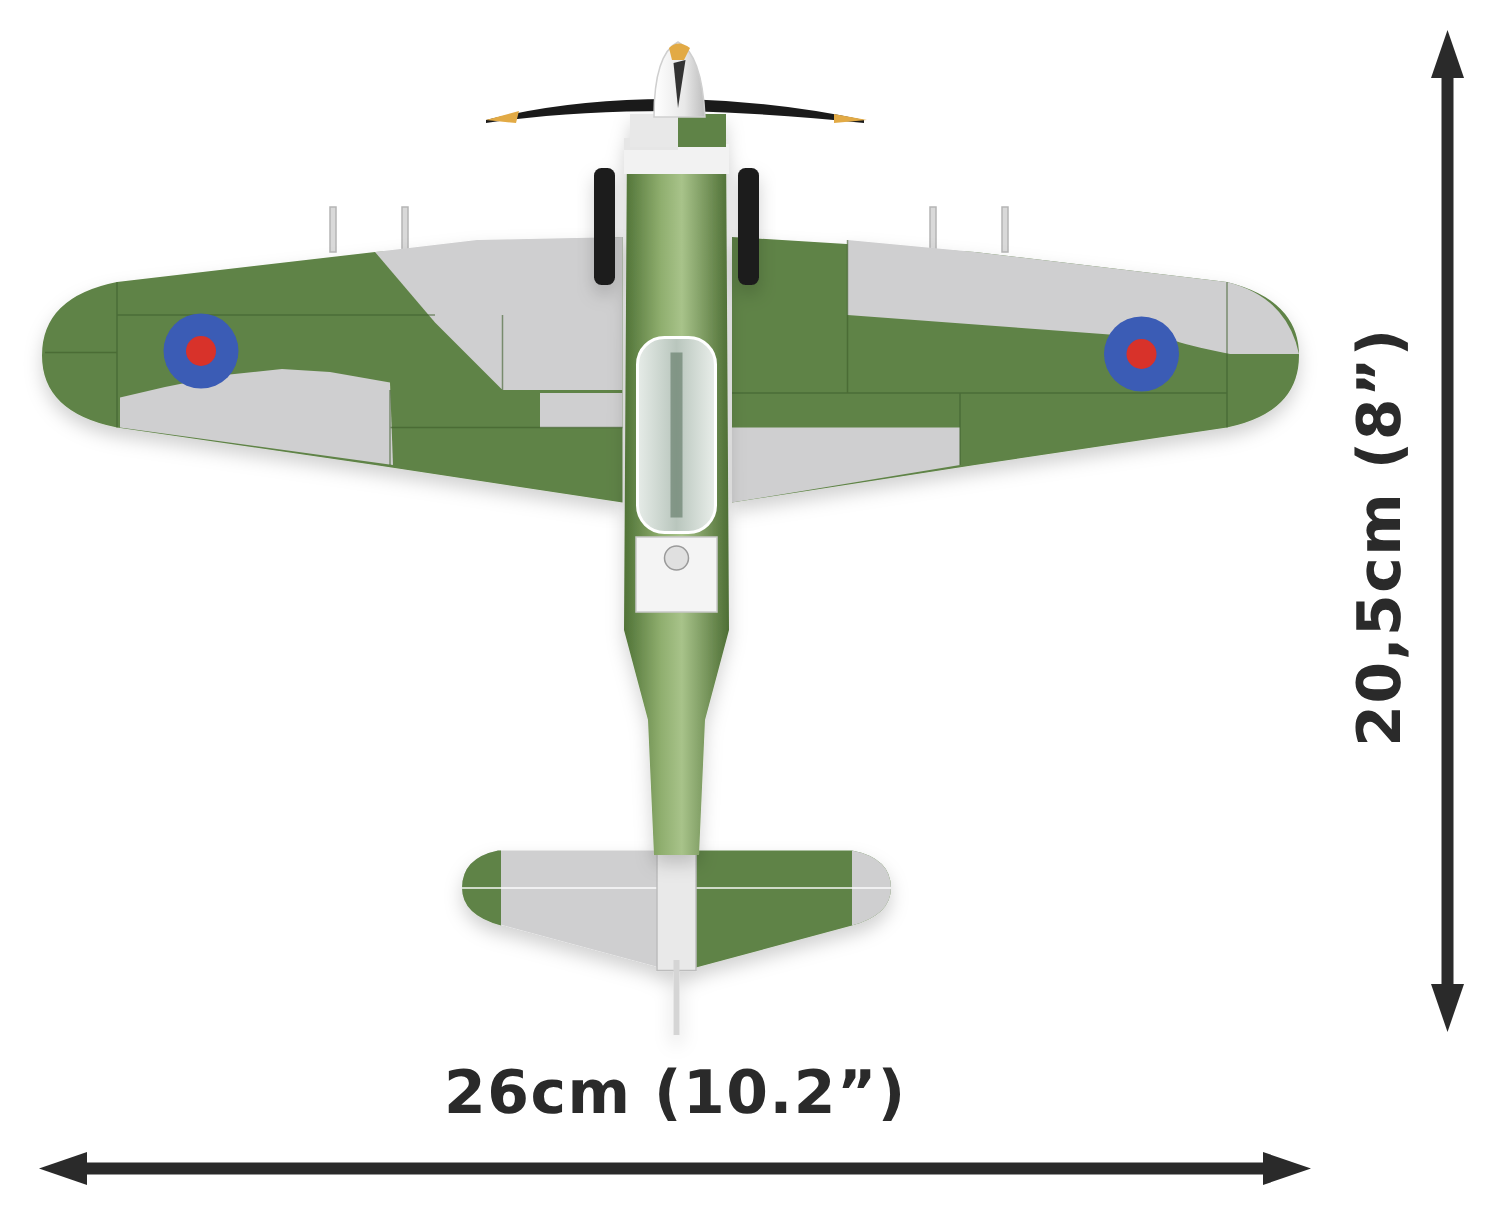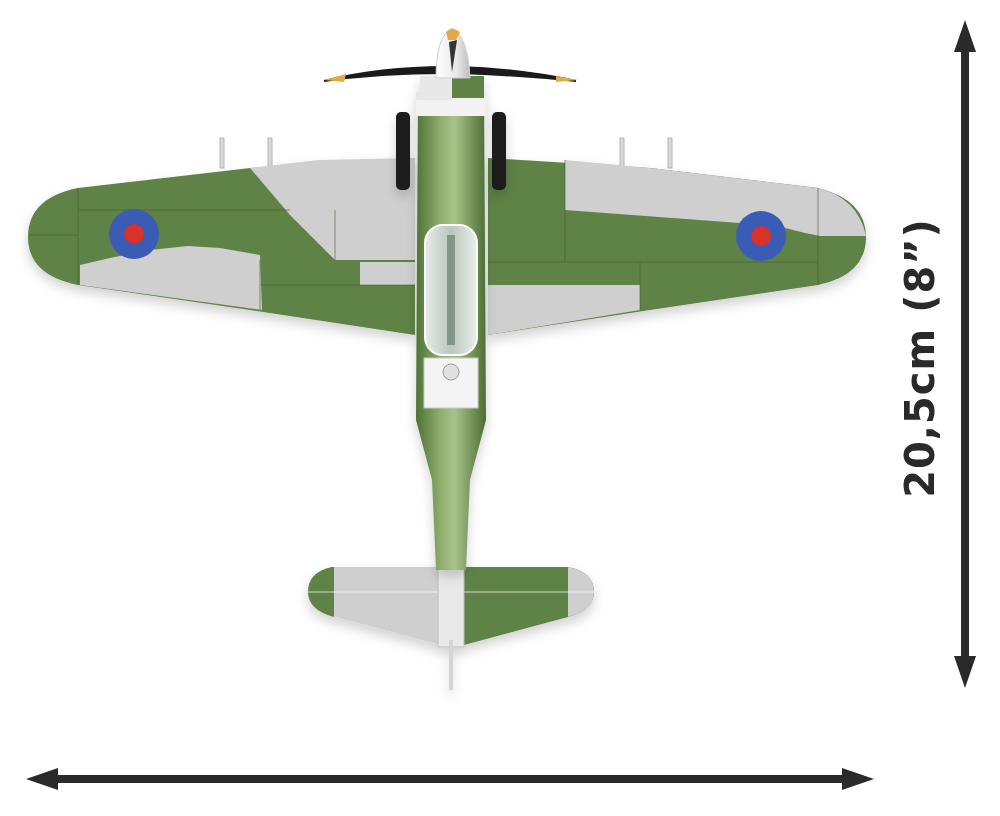--- a/index.html
+++ b/index.html
@@ -133,14 +133,15 @@
       <polygon points="26,779 58,768 58,790"></polygon>
       <polygon points="874,779 842,768 842,790"></polygon>
     </g>
     <g fill="#2a2a2a">
       <rect x="961" y="40" width="8" height="622"></rect>
       <polygon points="965,20 954,52 976,52"></polygon>
       <polygon points="965,688 954,656 976,656"></polygon>
     </g>
   </svg>
 
+  <div class="dim-label dim-width-label">26cm (10.2”)</div>
   <div class="dim-label dim-height-label">20,5cm (8”)</div>
 </div>
 
 </body></html>

